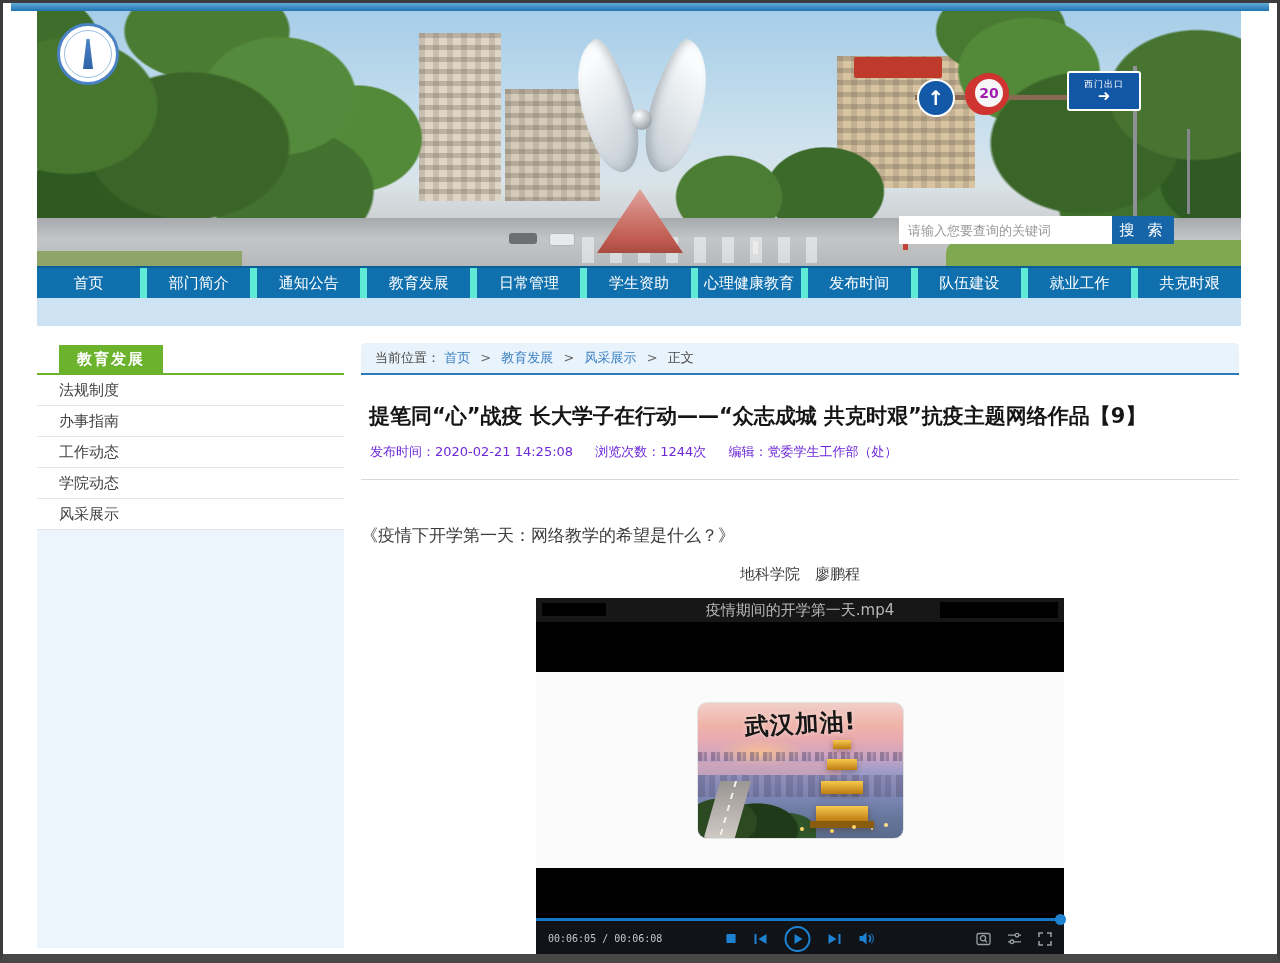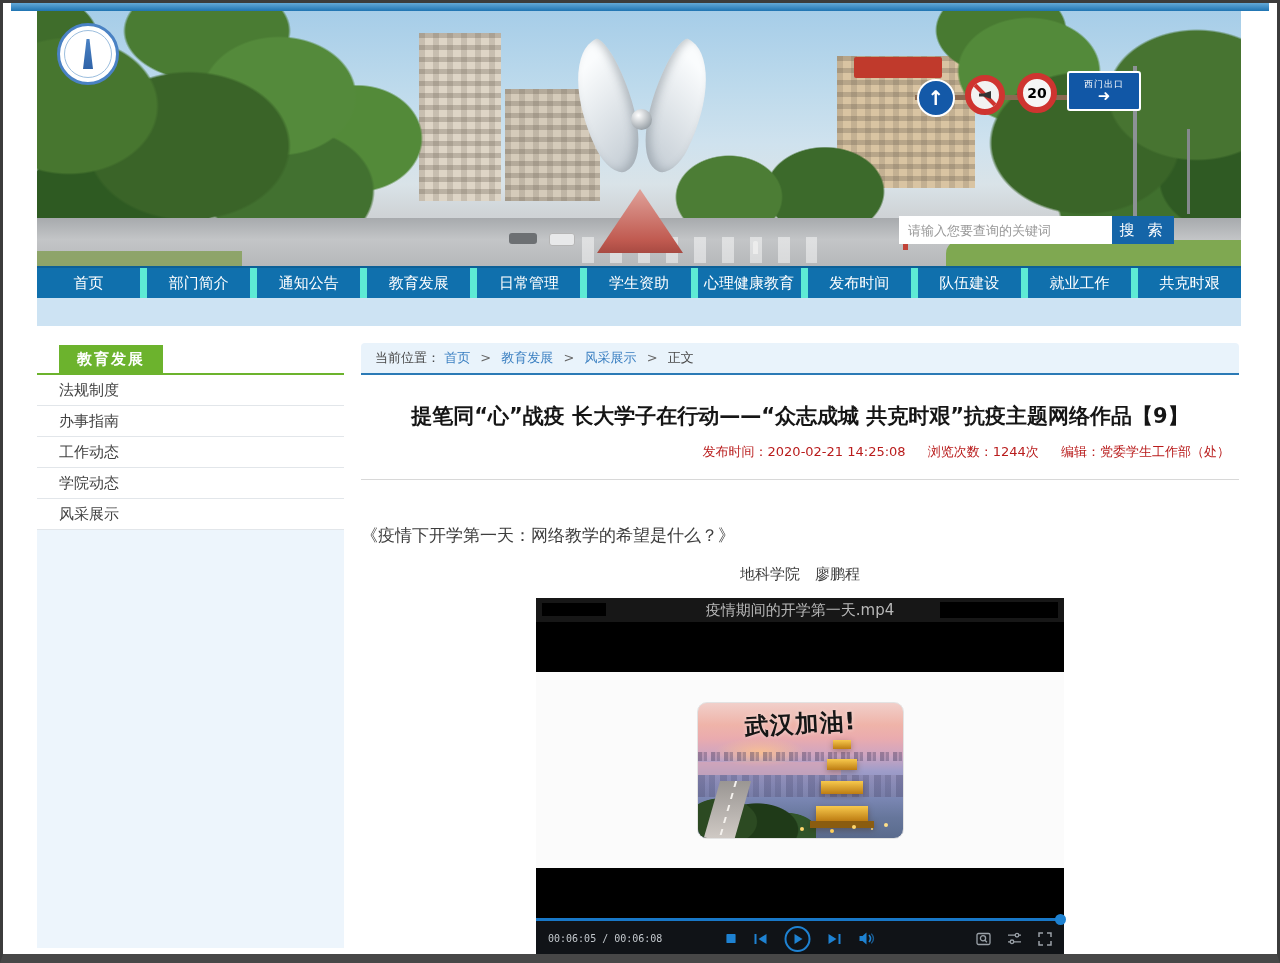--- a/index.html
+++ b/index.html
@@ -57,21 +57,21 @@
   .pyramid{position:absolute;left:560px;top:178px;width:86px;height:64px;
     clip-path:polygon(50% 0,100% 100%,0 100%);background:linear-gradient(180deg,#e0a29a 0%,#c05a50 80%,#a84a42 100%);}
   .beam{position:absolute;left:878px;top:84px;width:222px;height:5px;background:#8a6a52;}
   .pole-v{position:absolute;left:1096px;top:55px;width:4px;height:168px;background:#8d9296;}
   .lamp{position:absolute;width:3px;height:85px;background:#85898d;}
   .sign-c{position:absolute;border-radius:50%;box-sizing:border-box;display:flex;align-items:center;justify-content:center;}
   .sign-up{left:880px;top:68px;width:38px;height:38px;background:#1459a8;border:2px solid #fff;color:#fff;font-size:20px;font-weight:bold;}
   .sign-horn{left:928px;top:64px;width:40px;height:40px;background:#f2f2f2;border:6px solid #cf3430;overflow:hidden;}
   .horn-glyph{width:12px;height:8px;background:#333;clip-path:polygon(0 30%,40% 30%,100% 0,100% 100%,40% 70%,0 70%);}
   .horn-bar{position:absolute;width:34px;height:4px;background:#cf3430;transform:rotate(45deg);}
-  .sign-20{left:980px;top:62px;width:40px;height:40px;background:#f6f6f6;border:6px solid #cf3430;color:#000000;font-size:14px;font-weight:bold;}
+  .sign-20{left:932px;top:62px;width:40px;height:40px;background:#f6f6f6;border:6px solid #cf3430;color:#a21caf;font-size:14px;font-weight:bold;}
   .sign-exit{position:absolute;left:1030px;top:60px;width:70px;height:36px;background:#1157a6;border:2px solid #fff;
     border-radius:3px;display:flex;flex-direction:column;align-items:center;justify-content:center;color:#fff;}
   .sign-exit .txt{font-size:9px;line-height:10px;letter-spacing:1px;}
   .sign-exit .arr{font-size:15px;line-height:14px;font-weight:bold;}
   .car{position:absolute;height:11px;border-radius:3px;}
   .car1{left:472px;bottom:22px;width:28px;background:#6d7073;}
   .car2{left:512px;bottom:20px;width:24px;background:#e8e9ea;border:1px solid #b5b5b5;}
   .ped{position:absolute;width:5px;height:13px;border-radius:2px 2px 0 0;}
   .ped1{left:716px;bottom:12px;background:#ececec;}
   .ped2{left:866px;bottom:16px;background:#c24338;}
@@ -108,22 +108,22 @@
   .side-item{height:30px;line-height:30px;padding-left:22px;font-size:15px;color:#424242;
     border-bottom:1px solid #e2e6ea;cursor:pointer;}
   .side-fill{flex:1;background:#edf5fc;}
 
   
   .main{position:absolute;left:358px;top:340px;width:878px;}
   .breadcrumb{height:30px;line-height:30px;background:#e9f3fb;border-bottom:2px solid #2b7ab6;
     border-radius:4px 4px 0 0;padding-left:14px;font-size:13px;color:#4a4a4a;}
   .breadcrumb a{color:#3a7fc1;text-decoration:none;cursor:pointer;}
   .breadcrumb .sep{margin:0 6px;color:#666;}
-  .title{margin:26px 8px 0;text-align:center;font-size:21px;font-weight:bold;color:#151515;line-height:30px;}
-  .meta{margin-top:12px;text-align:right;font-size:13px;color:#b91c1c;}
+  .title{margin:26px 8px 0;font-size:21px;font-weight:bold;color:#151515;line-height:30px;}
+  .meta{margin-top:12px;text-align:left;font-size:13px;color:#6d28d9;}
   .meta .grp{margin:0 9px;}
   .divider{margin-top:18px;border-top:1px solid #d8d8d8;}
   .work-title{margin-top:44px;text-align:left;font-size:17px;color:#3d3d3d;}
   .author{margin-top:18px;text-align:center;font-size:15px;color:#3d3d3d;}
 
   
   .video{width:528px;margin:14px auto 0;}
   .vp-titlebar{position:relative;height:24px;background:#171717;display:flex;align-items:center;justify-content:center;}
   .vp-filename{font-size:15px;color:#b8b8b8;}
   .vp-redact{position:absolute;background:#000;}

